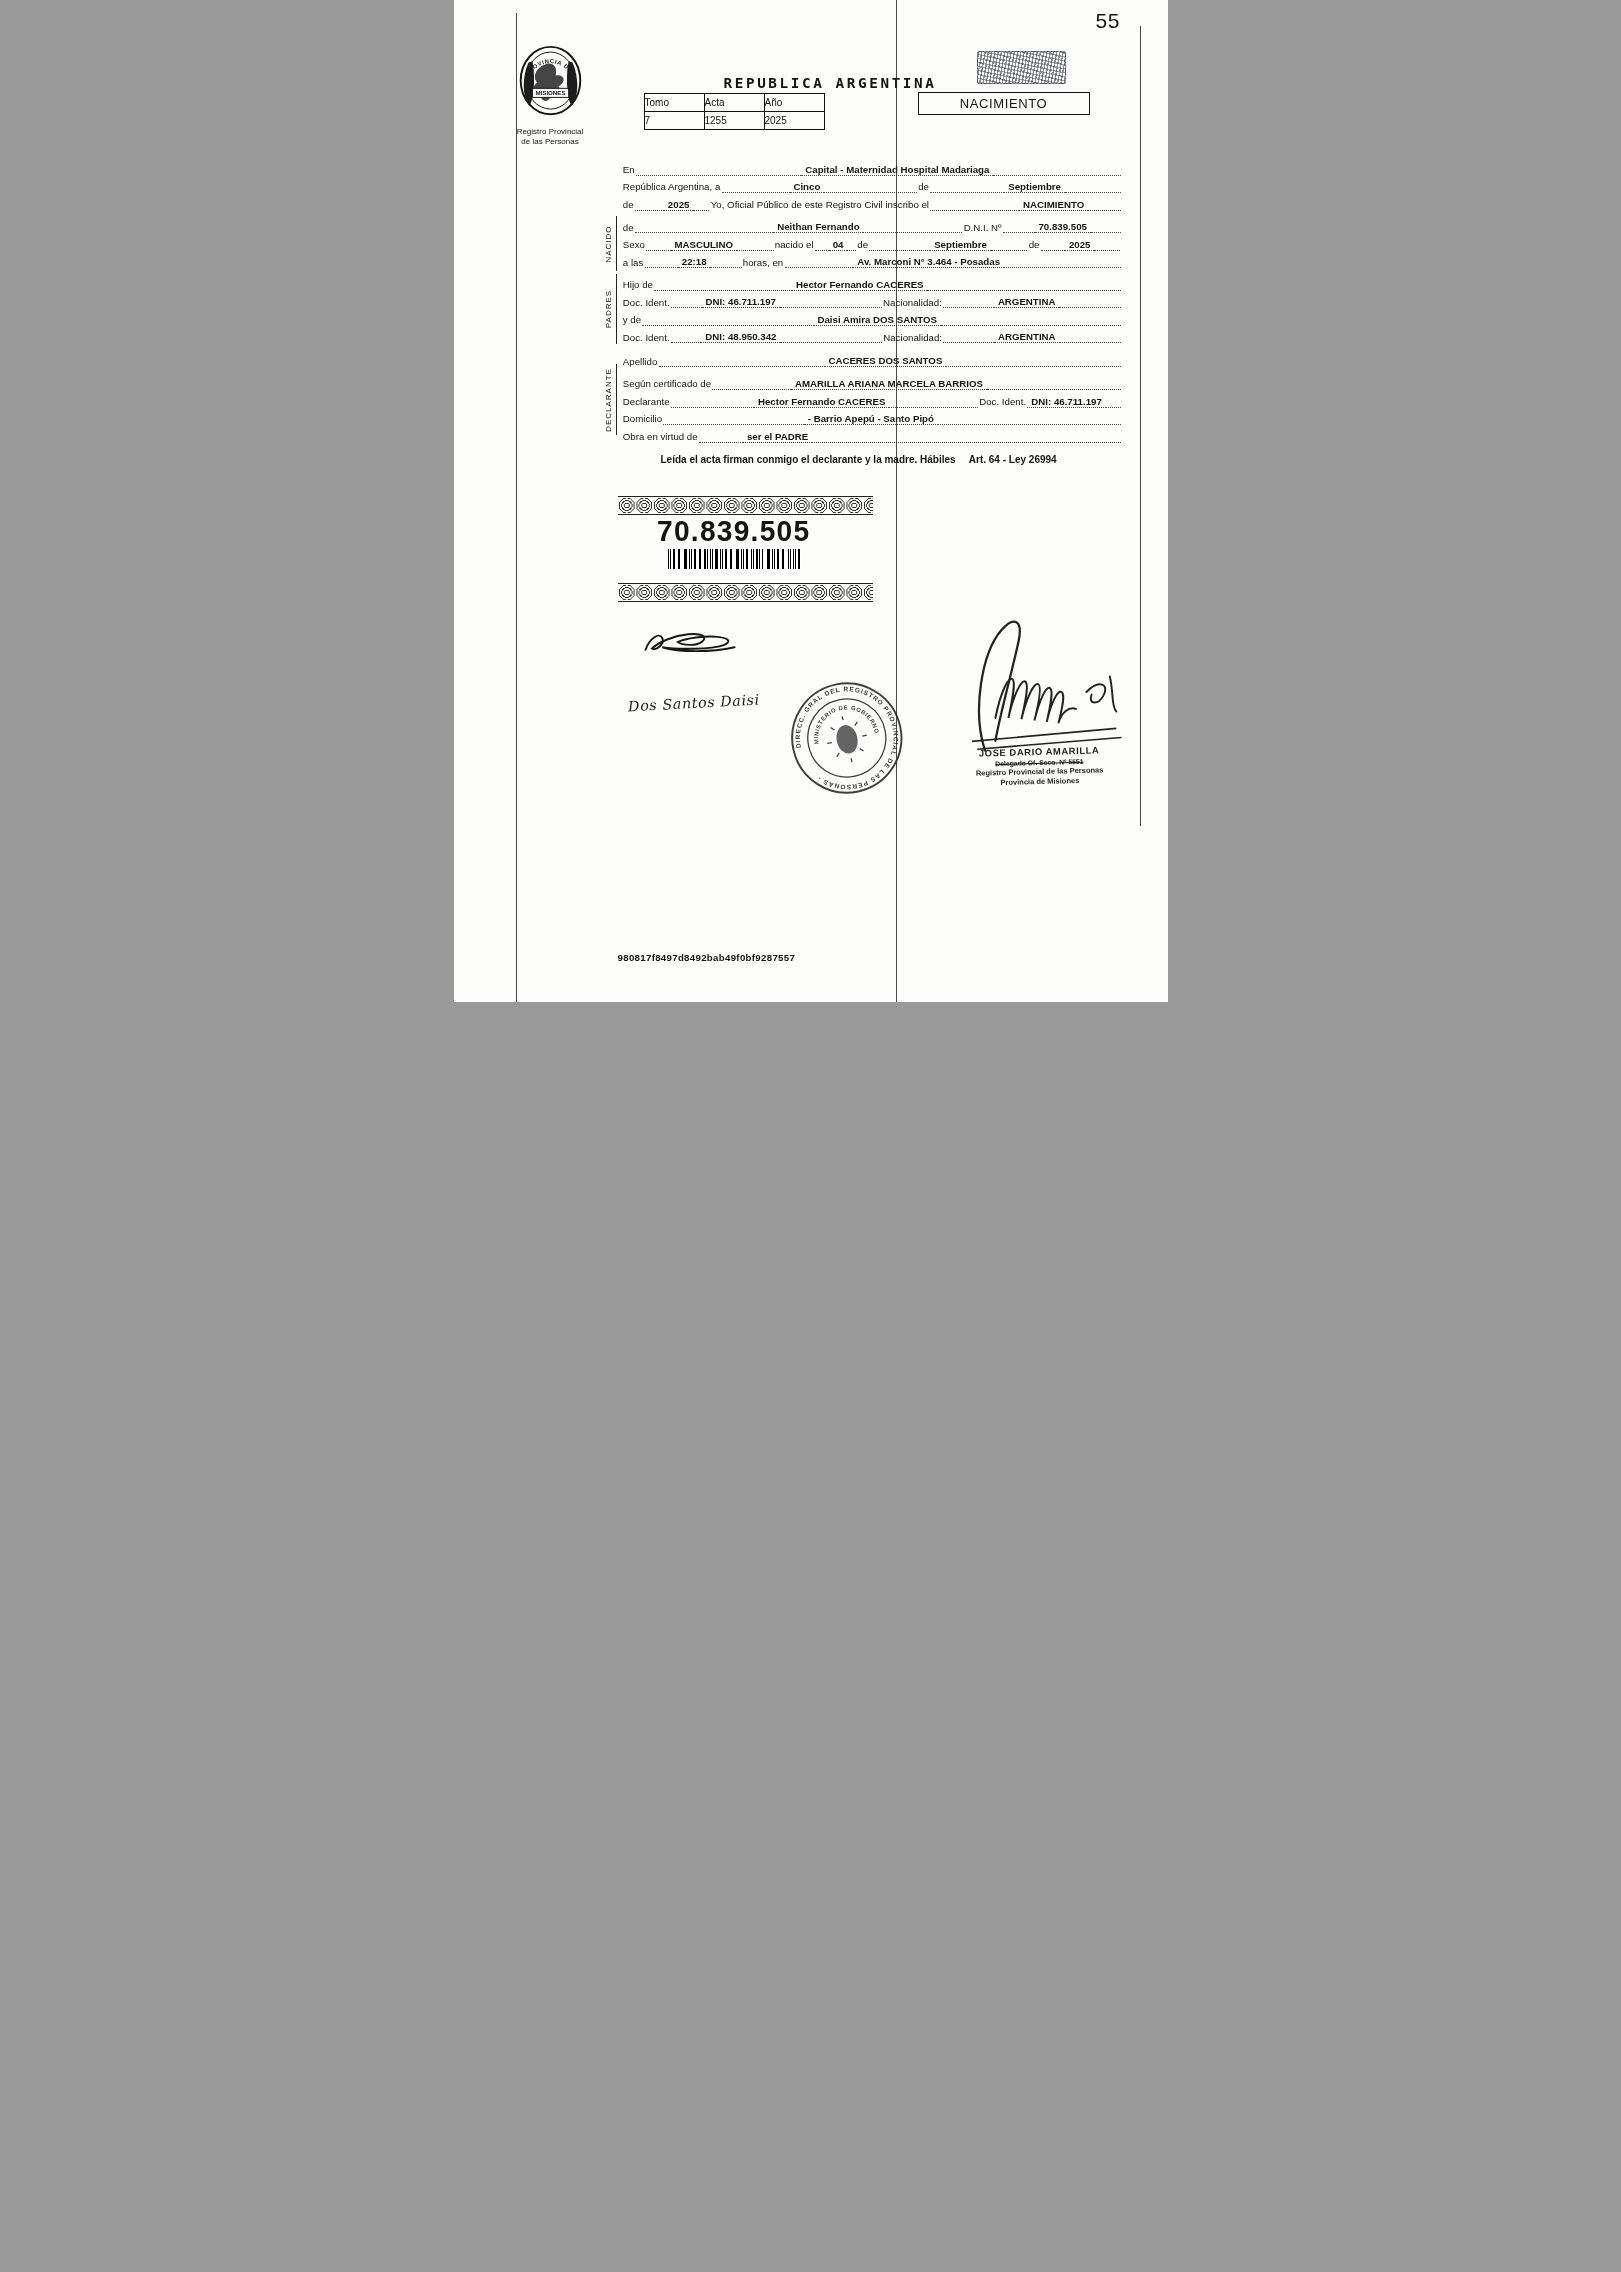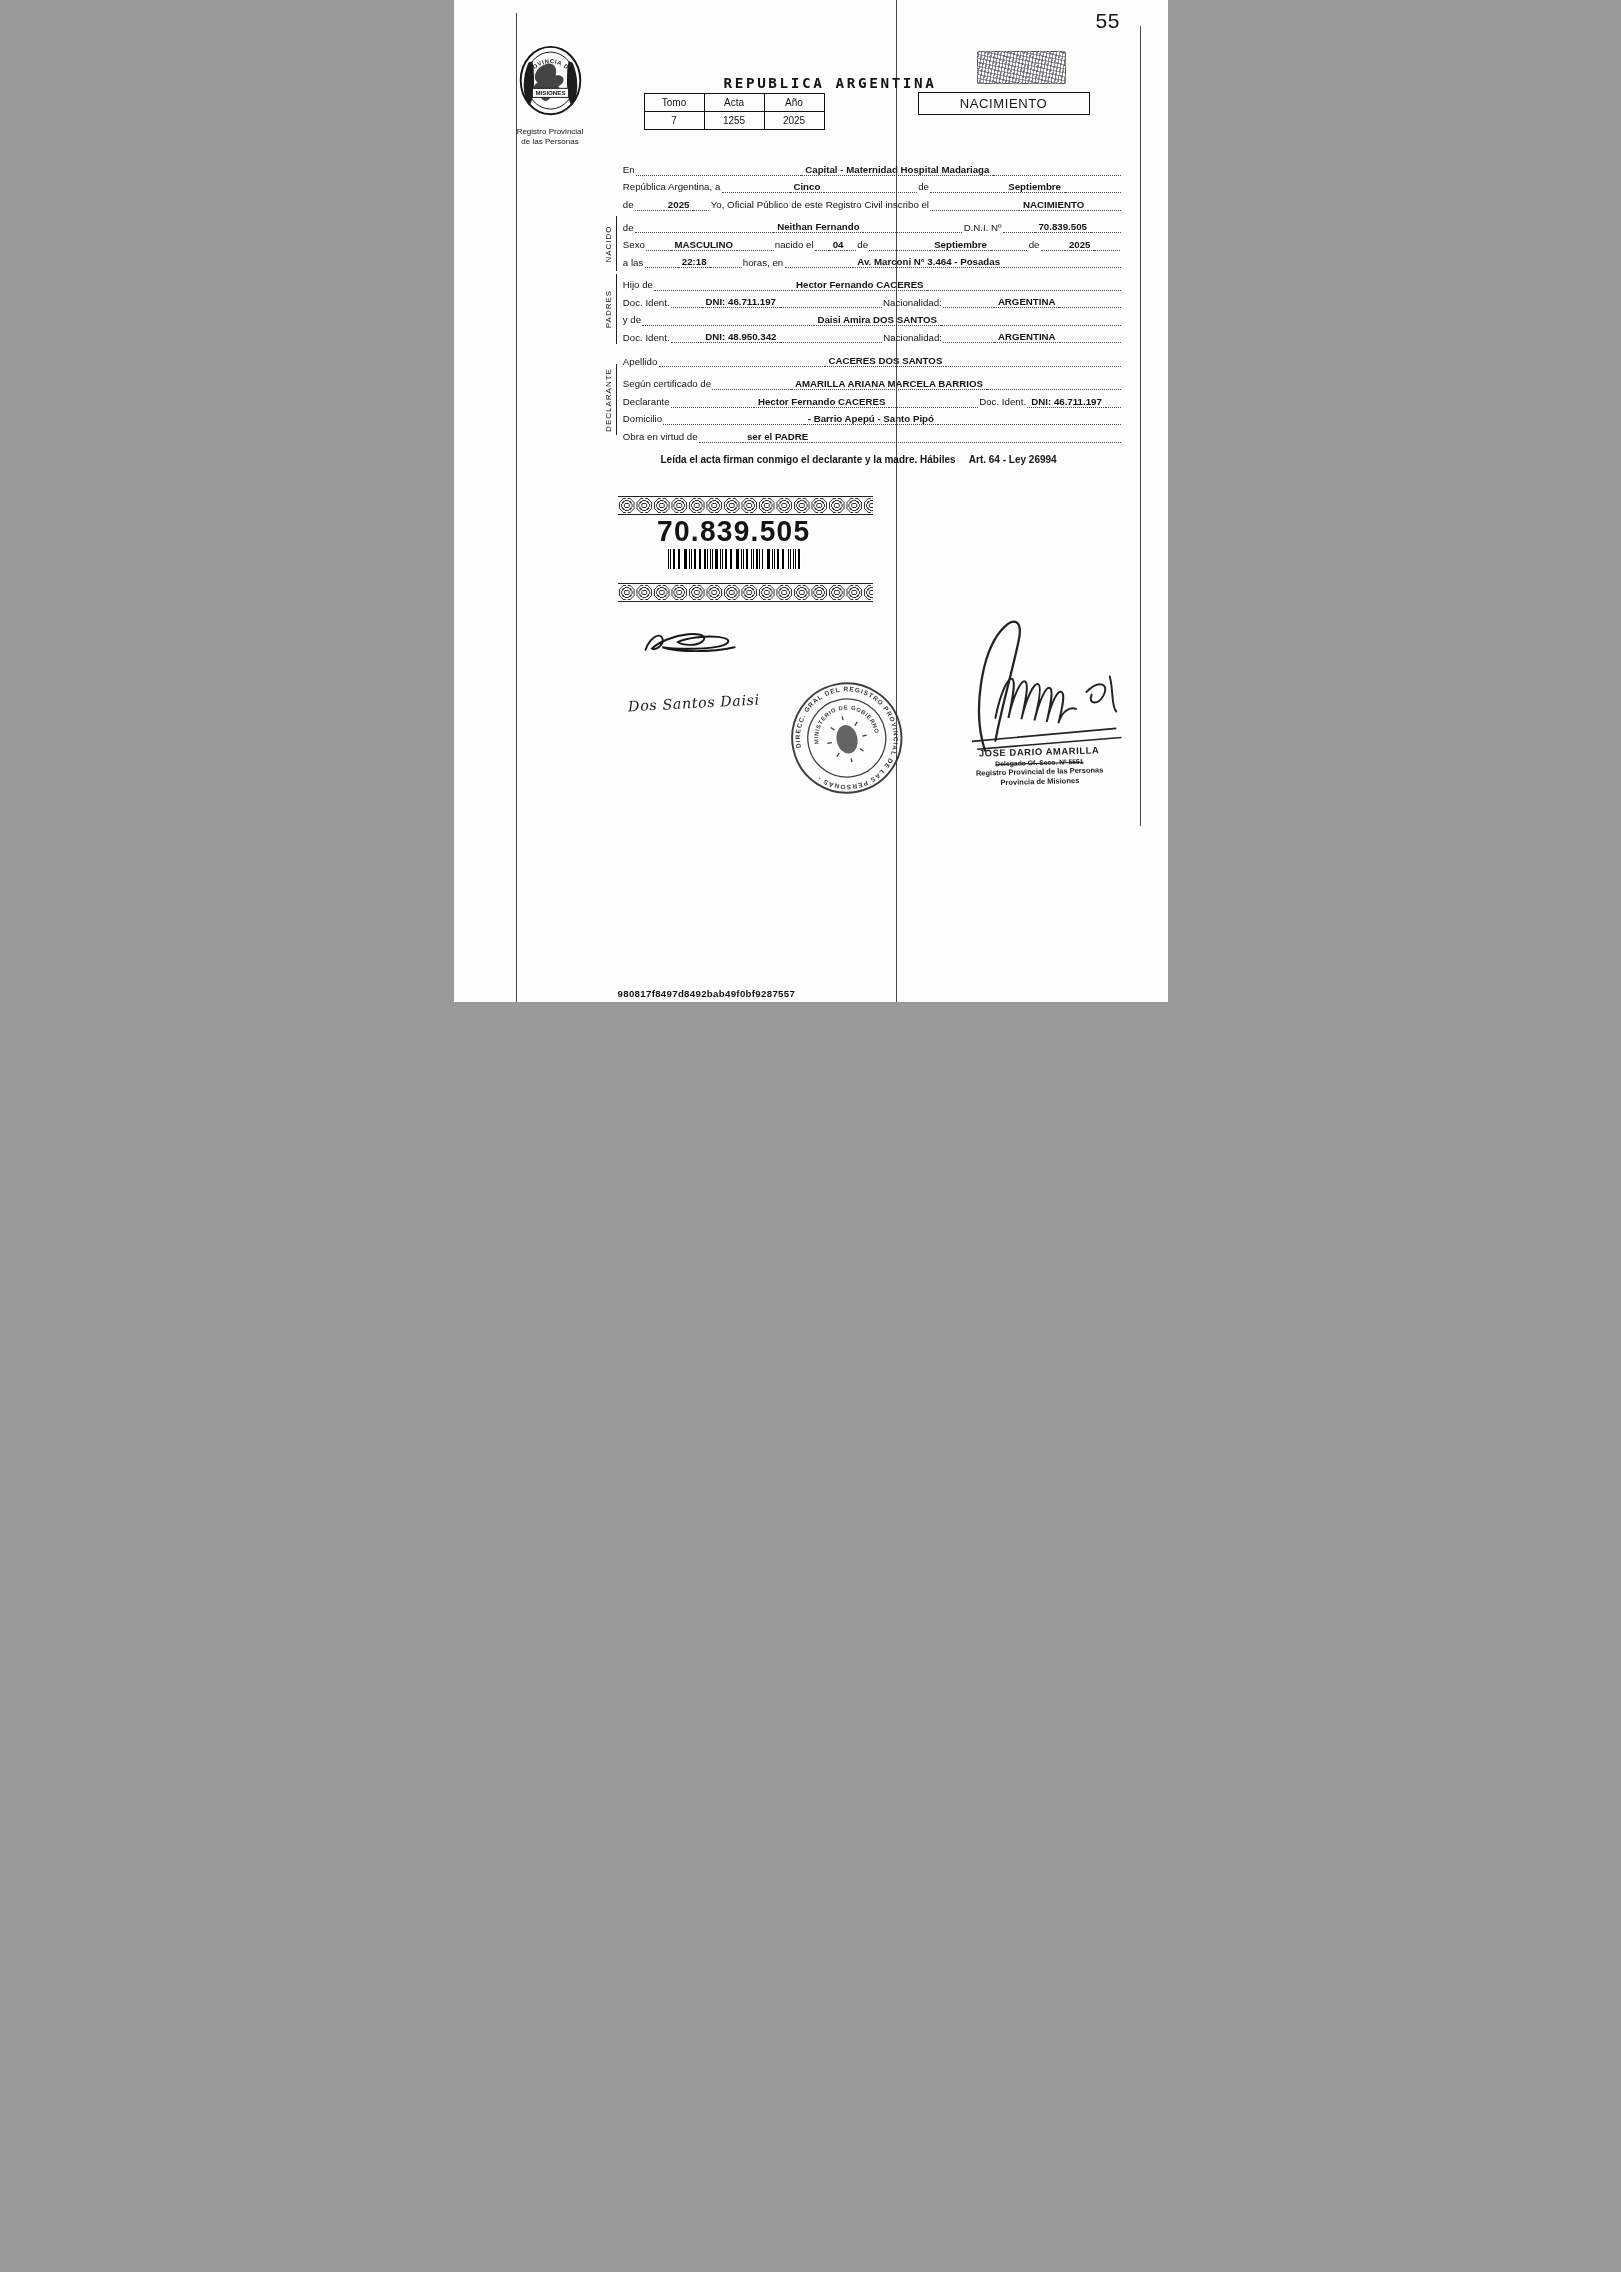--- a/index.html
+++ b/index.html
@@ -17,21 +17,21 @@
   
   .doc-title{position:absolute;left:188px;top:60px;width:377px;text-align:center;
     font-family:"DejaVu Sans Mono","Liberation Mono",monospace;font-weight:bold;
     font-size:14.3px;letter-spacing:2.6px;margin-top:15px;}
   .title-stamp{position:absolute;left:523px;top:51px;width:87px;height:31px;border-radius:2.6px;
     border:1.3px solid rgba(45,50,60,.55);filter:blur(0.2px);
     background:
       repeating-linear-gradient(100deg, rgba(45,50,60,.55) 0 1.3px, rgba(255,255,255,0) 1.3px 3.2px),
       repeating-linear-gradient(12deg, rgba(45,50,60,.45) 0 1.3px, rgba(255,255,255,0) 1.3px 3.9px);}
   .rec-table{position:absolute;left:190px;top:93px;border-collapse:collapse;}
-  .rec-table td{border:1.3px solid #111;width:59px;height:17px;text-align:center;font-size:10px;padding:0;}
+  .rec-table td{border:1.3px solid #111;width:59px;height:17px;font-size:10px;padding:0;}
   .type-box{position:absolute;left:464px;top:92px;width:170px;height:21px;border:1.6px solid #111;
     display:flex;align-items:center;justify-content:center;font-size:13px;letter-spacing:0.6px;}
 
   
   .form-area{position:absolute;left:168px;top:158px;width:499px;}
   .fline{display:flex;align-items:flex-end;height:17.5px;font-size:9.7px;white-space:nowrap;}
   .fl{padding:0 1.3px 0.6px;margin-top:37px;}
   .fv{font-weight:bold;border-bottom:1.3px dotted #4a4a4a;padding:0 3.9px 0;text-align:center;}
   .dots{height:3.9px;border-bottom:1.3px dotted #4a4a4a;}
   .mt8{margin-top:5.2px;}.mt10{margin-top:6.5px;}
@@ -67,21 +67,21 @@
     font-size:14.3px;letter-spacing:0.6px;transform:rotate(-3deg);color:#1a1a1a;}
   .round-stamp{position:absolute;left:328px;top:673px;transform:rotate(-12deg);opacity:.88;}
   .sig2{position:absolute;left:492px;top:614px;opacity:.92;}
   .stamp-block{position:absolute;left:487px;top:746px;width:197px;text-align:center;transform:rotate(-1.5deg);
     color:#1d1d1d;}
   .stamp-name{font-size:9.4px;font-weight:bold;letter-spacing:0.6px;}
   .stamp-role{font-size:6.8px;font-weight:bold;margin-top:1.9px;text-decoration:line-through;}
   .stamp-org{font-size:7.5px;font-weight:bold;margin-top:1.3px;}
   .stamp-prov{font-size:7.5px;font-weight:bold;margin-top:1.3px;}
 
-  .footer-hash{position:absolute;left:164px;top:952px;font-size:9.7px;font-weight:bold;letter-spacing:0.3px;margin-top:36px;}
+  .footer-hash{position:absolute;left:164px;top:952px;font-size:9.7px;font-weight:bold;letter-spacing:0.3px;}
 </style>
 </head>
 <body>
 
 <div class="page">
 
   <div class="vline" style="left:62px;top:13px;height:989px;"></div>
   <div class="vline" style="left:442px;top:0;height:1002px;border-left-width:1px;"></div>
   <div class="vline" style="left:686px;top:26px;height:800px;"></div>
 

